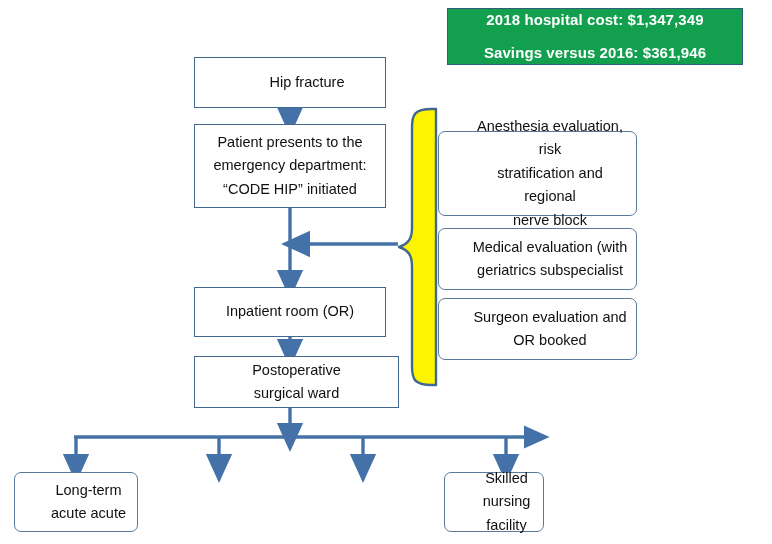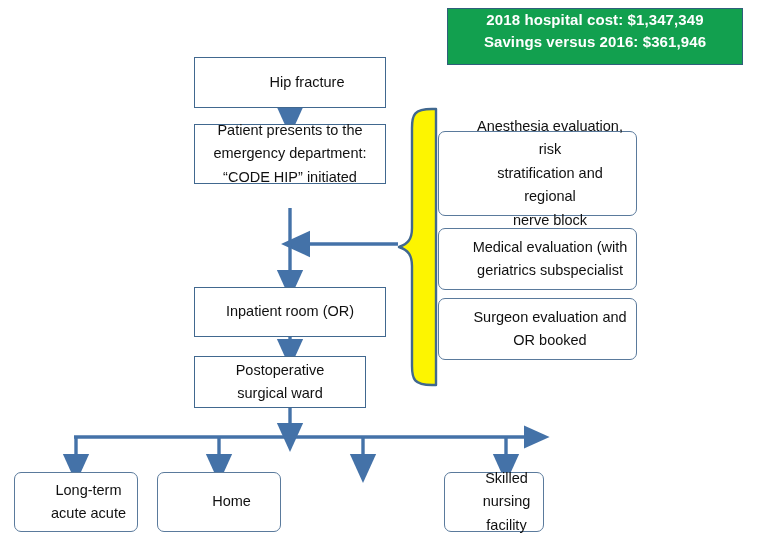--- a/index.html
+++ b/index.html
@@ -50,21 +50,21 @@
     box-sizing: border-box;
     background: #12a04f;
     border: 1.5px solid #2f5f7a;
     color: #ffffff;
     font-weight: bold;
     font-size: 15px;
     line-height: 1.45;
     display: flex;
     flex-direction: column;
     align-items: center;
-    justify-content: flex-start;
+    justify-content: space-between;
     text-align: center;
     white-space: pre-line;
     letter-spacing: 0.1px;
   }
 
   
   .brace {
     position: absolute;
   }
 
@@ -124,41 +124,40 @@
              L40,279 L40,3 Z" fill="#fdf500" stroke="#41688f" stroke-width="2.4" stroke-linejoin="round"></path>
   </svg>
 
   <div class="callout" style="left:447px; top:8px; width:296px; height:57px;">
     <div>2018 hospital cost: $1,347,349</div>
     <div>Savings versus 2016: $361,946</div>
   </div>
 
   <div class="node square" style="left:194px; top:57px; width:192px; height:51px;padding-left:42px;">Hip fracture</div>
 
-  <div class="node square" style="left:194px; top:124px; width:192px; height:60px;">Patient presents to the
+  <div class="node square" style="left:194px; top:124px; width:192px; height:84px;">Patient presents to the
 emergency department:
 “CODE HIP” initiated</div>
 
   <div class="node square" style="left:194px; top:287px; width:192px; height:50px;">Inpatient room (OR)</div>
 
-  <div class="node square" style="left:194px; top:356px; width:172px; height:52px;">Postoperative
+  <div class="node square" style="left:194px; top:356px; width:205px; height:52px;">Postoperative
 surgical ward</div>
 
   <div class="node rounded" style="left:438px; top:131px; width:199px; height:85px;">Anesthesia evaluation, risk
 stratification and regional
 nerve block</div>
 
   <div class="node rounded" style="left:438px; top:298px; width:199px; height:62px;">Surgeon evaluation and
 OR booked</div>
 
   <div class="node rounded" style="left:438px; top:228px; width:199px; height:62px;">Medical evaluation (with
 geriatrics subspecialist</div>
 
   <div class="node rounded" style="left:14px; top:472px; width:124px; height:60px;">Long-term
 acute acute</div>
 
-  <div class="node rounded" style="left:157px; top:472px; width:124px; height:60px;">Home</div>
 
 
   <div class="node rounded" style="left:444px; top:472px; width:100px; height:60px;">Skilled nursing
 facility</div>
 
 </div>
 
 </body></html>

